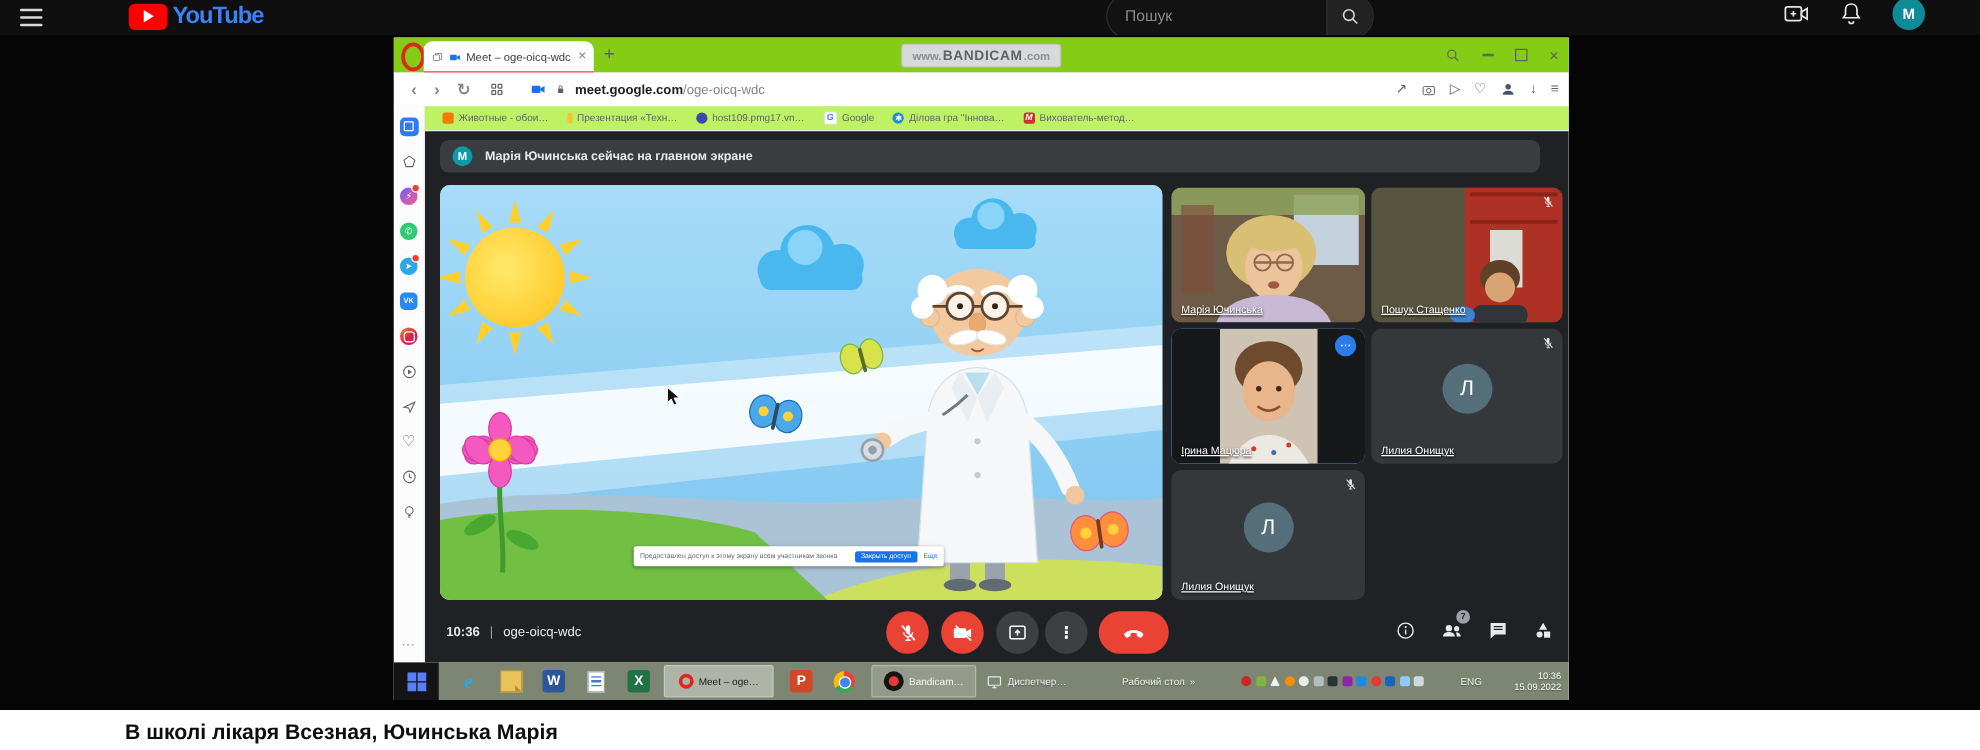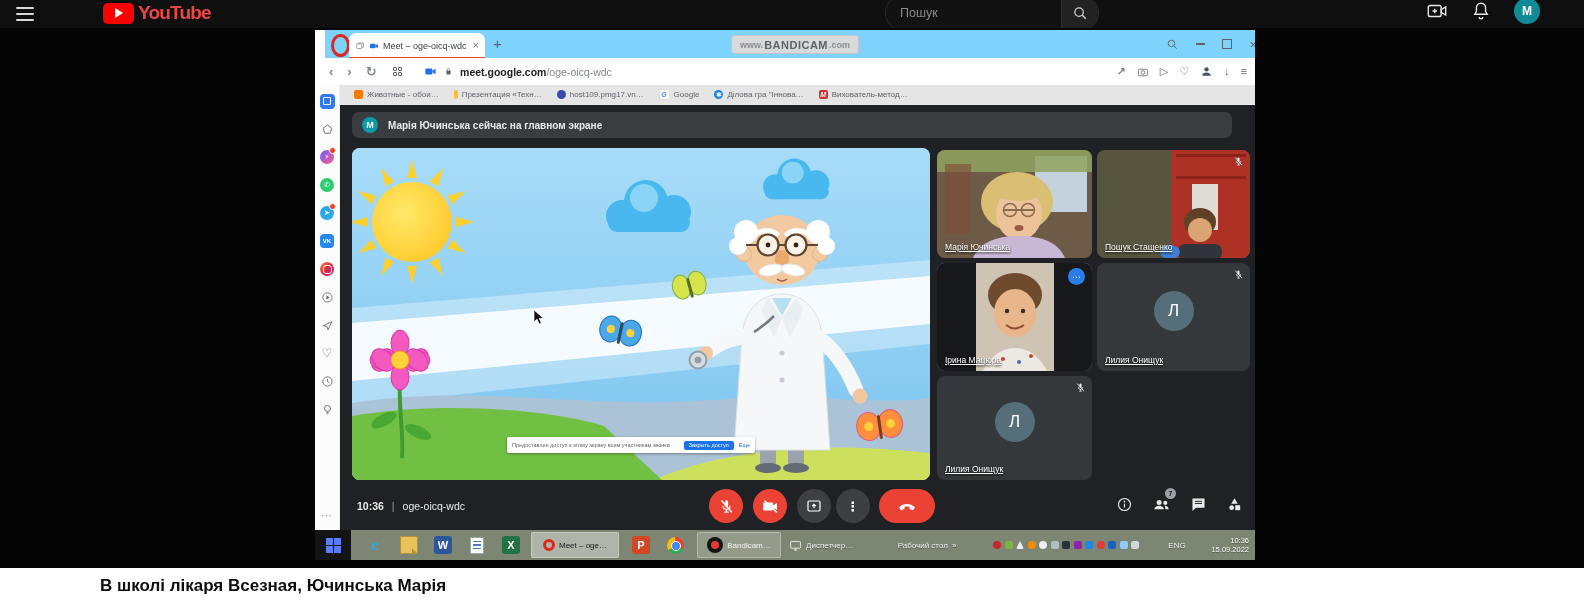--- a/index.html
+++ b/index.html
@@ -6,33 +6,33 @@
   .stage{position:relative;width:1584px;height:600px;overflow:hidden;background:#fff;
          font-family:"Liberation Sans","DejaVu Sans",sans-serif;-webkit-font-smoothing:antialiased;}
   
   .yt-header{position:absolute;left:0;top:0;width:1584px;height:28px;background:#0f0f0f;overflow:hidden;}
   .yt-row{position:absolute;left:0;top:-7px;width:100%;height:42px;display:flex;align-items:center;}
   .yt-burger{position:absolute;left:16px;top:14px;width:18px;display:flex;flex-direction:column;gap:4px;}
   .yt-burger i{display:block;height:2px;background:#d9d9d9;border-radius:1px;}
   .yt-logo{position:absolute;left:103px;top:9px;display:flex;align-items:center;gap:4px;}
   .yt-logo-box{width:31px;height:21px;background:#f00;border-radius:5px;display:flex;align-items:center;justify-content:center;}
   .yt-logo-box i{width:0;height:0;border-left:8px solid #fff;border-top:5px solid transparent;border-bottom:5px solid transparent;}
-  .yt-logo-text{color:#ef4444;font-weight:bold;font-size:19px;letter-spacing:-0.8px;}
+  .yt-logo-text{color:#3b82f6;font-weight:bold;font-size:19px;letter-spacing:-0.8px;}
   .yt-search{position:absolute;left:885px;top:2px;width:212px;height:34px;border:1px solid #2f2f2f;border-radius:18px;display:flex;overflow:hidden;}
   .yt-search input{flex:1;background:#121212;border:0;outline:0;color:#bdbdbd;font-size:12.5px;padding:0 0 0 14px;font-family:inherit;}
   .yt-search input::placeholder{color:#8a8a8a;}
   .yt-search-btn{width:58px;background:#222;border-left:1px solid #2f2f2f;display:flex;align-items:center;justify-content:center;}
   .yt-right{position:absolute;top:5px;display:flex;align-items:center;}
   .ic{display:inline-block;vertical-align:middle;}
   .yt-avatar{width:26px;height:26px;border-radius:50%;background:#0e8b96;color:#fff;font-size:12px;font-weight:bold;display:flex;align-items:center;justify-content:center;}
   
   .player{position:absolute;left:0;top:28px;width:1584px;height:540px;background:#050505;}
   .video{position:absolute;left:315px;top:2px;width:940px;height:530px;background:#fff;overflow:hidden;}
   
-  .tabbar{position:absolute;left:10px;top:0;width:940px;height:28px;background:#7dd3fc;border-bottom:1px solid #d6d9dc;}
+  .tabbar{position:absolute;left:0;top:0;width:940px;height:28px;background:#84cc16;border-bottom:1px solid #d6d9dc;}
   .opera-o{position:absolute;left:6px;top:4px;width:13px;height:17px;border:3.5px solid #e0261e;border-radius:50%;}
   .tab{position:absolute;left:24px;top:3px;width:136px;height:25px;background:#fff;border-radius:7px 7px 0 0;display:flex;align-items:center;gap:4px;padding:0 6px;box-sizing:border-box;}
   .tab::after{content:"";position:absolute;left:0;right:0;bottom:-1px;height:2px;background:#e8442e;}
   .tab-title{flex:1;font-size:9px;color:#3c4043;white-space:nowrap;overflow:hidden;}
   .tab-close{font-size:11px;color:#7a7f85;line-height:1;}
   .newtab{position:absolute;left:168px;top:5px;font-size:15px;color:#5f6368;}
   .watermark{position:absolute;left:50%;transform:translateX(-50%);top:5px;height:17px;background:#d7d9db;border:1px solid #c2c4c6;border-radius:3px;display:flex;align-items:center;padding:0 8px;gap:1px;}
   .wm-light{font-size:9px;font-weight:bold;color:#8a8f94;}
   .wm-brand{font-size:11px;font-weight:bold;color:#5f6368;letter-spacing:.5px;}
   .win-controls{position:absolute;right:8px;top:0;height:28px;display:flex;align-items:center;gap:17px;color:#5f6368;}
@@ -44,21 +44,21 @@
   .nav-ic{color:#80868b;font-size:13px;font-weight:bold;margin-left:14px;line-height:1;}
   .grid4{display:grid;grid-template-columns:4px 4px;grid-template-rows:4px 4px;gap:1.5px;margin-left:16px;}
   .grid4 i{border:1px solid #5f6368;border-radius:1px;}
   .urlzone{display:flex;align-items:center;gap:6px;margin-left:22px;}
   .url{font-size:10.5px;}
   .url b{color:#202124;font-weight:bold;}
   .url span{color:#80868b;}
   .addr-right{margin-left:auto;display:flex;align-items:center;gap:11px;padding-right:8px;color:#5f6368;}
   .addr-right .g{font-size:11px;line-height:1;}
   
-  .bookbar{position:absolute;left:25px;top:55px;width:915px;height:20px;background:#e5e5e5;border-bottom:1px solid #ececec;display:flex;align-items:center;gap:15px;padding-left:14px;box-sizing:border-box;}
+  .bookbar{position:absolute;left:25px;top:55px;width:915px;height:20px;background:#bef264;border-bottom:1px solid #ececec;display:flex;align-items:center;gap:15px;padding-left:14px;box-sizing:border-box;}
   .bm{display:flex;align-items:center;gap:4px;font-size:8px;color:#5f6368;white-space:nowrap;}
   .fav{width:9px;height:9px;border-radius:2px;display:inline-flex;align-items:center;justify-content:center;font-size:7px;font-weight:bold;color:#fff;}
   
   .sidebar{position:absolute;left:0;top:55px;width:25px;height:445px;background:#fcfcfd;border-right:1px solid #ececec;display:flex;flex-direction:column;align-items:center;padding-top:5px;box-sizing:border-box;}
   .sb{width:22px;height:22px;margin-bottom:6px;display:flex;align-items:center;justify-content:center;position:relative;flex:none;}
   .sb .dot{position:absolute;right:2px;top:1px;width:5px;height:5px;border-radius:50%;background:#f53b30;border:1px solid #fff;}
   .sb-work{width:15px;height:15px;border-radius:4px;background:#2f7bf6;display:flex;align-items:center;justify-content:center;}
   .sb-work i{width:6px;height:6px;border:1.5px solid #fff;border-radius:1px;}
   .sb-c{width:14px;height:14px;border-radius:50%;display:flex;align-items:center;justify-content:center;color:#fff;font-size:7px;font-weight:bold;}
   .msgr{background:linear-gradient(135deg,#6f5bff,#ff5c87);}

